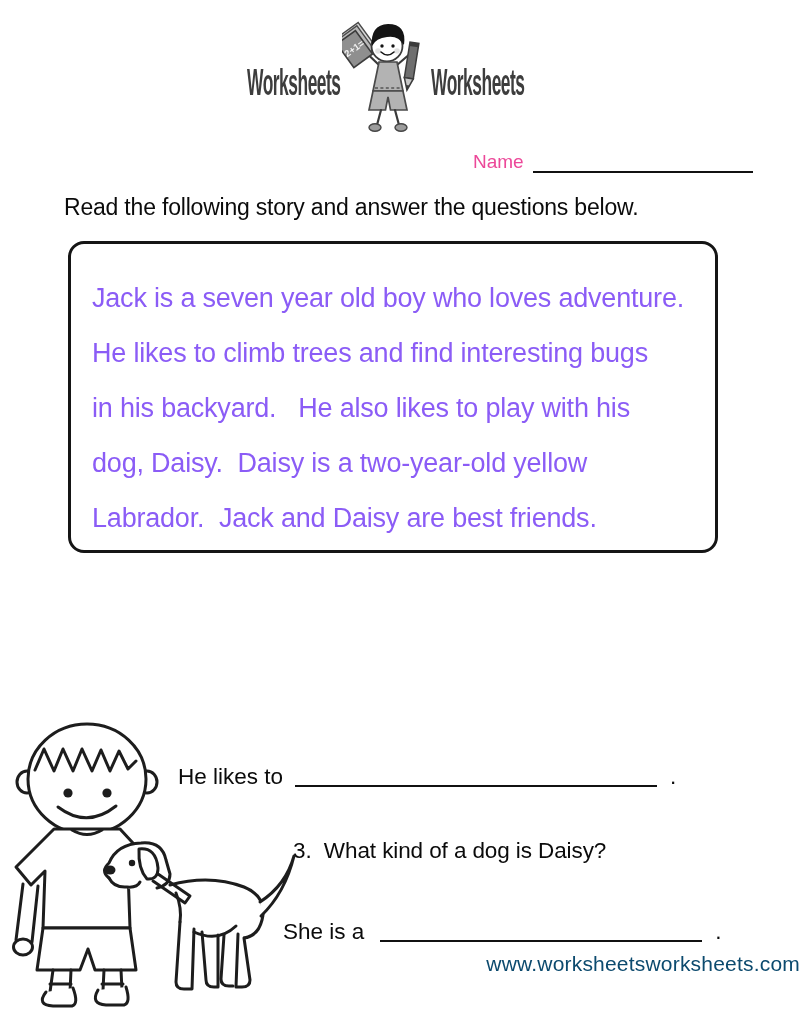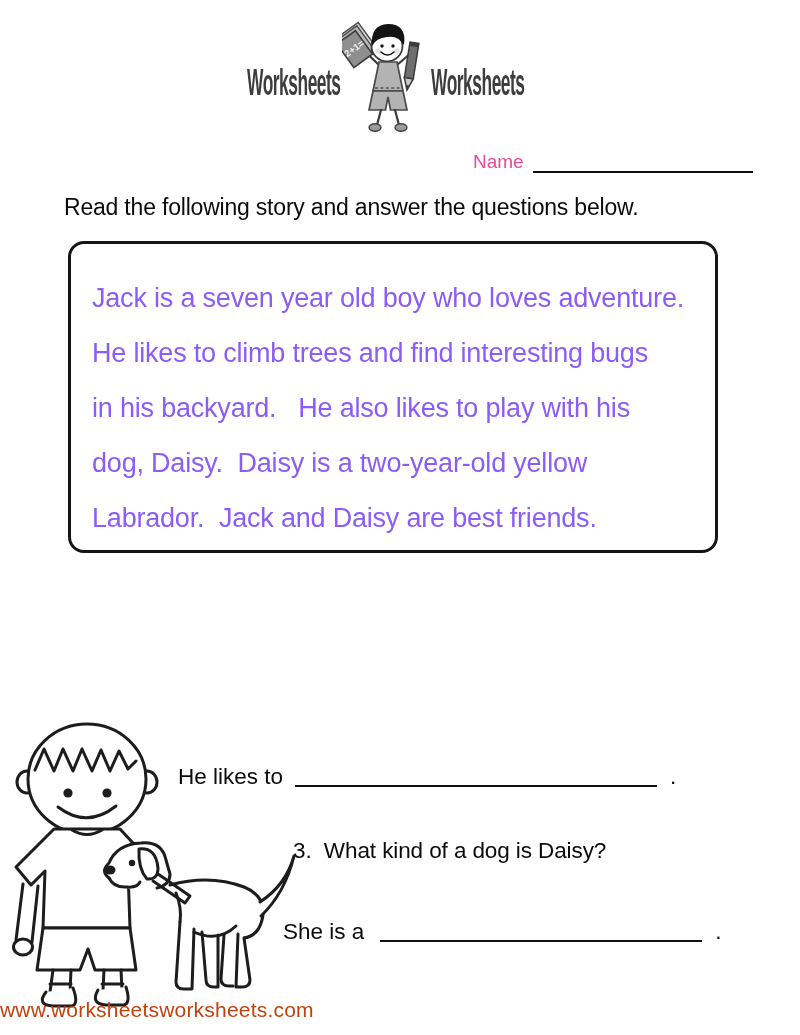--- a/index.html
+++ b/index.html
@@ -53,22 +53,22 @@
   .q3-label { left:253px; top:838px;margin-left:40px; }
   .q3-answer { left:275px; top:919px;margin-left:8px; }
   .q3-answer .blank { width:322px; margin-left:16px; }
   .period { margin-left:13px; }
 
   
   .boy-dog { position:absolute; left:10px; top:716px; width:300px; height:292px; }
 
   
   .footer {
-    position:absolute; left:0; top:998px; width:100%;
-    text-align:left; font-size:21px; color:#c2410c; letter-spacing:0.2px;
+    position:absolute; left:0; top:952px; width:100%;
+    text-align:right; font-size:21px; color:#0c4a6e; letter-spacing:0.2px;
   }
 </style>
 </head>
 <body>
 
 <div class="page">
 
   <div class="logo-text left">Worksheets</div>
 
   <svg class="logo-mascot" viewBox="0 0 92 114">

